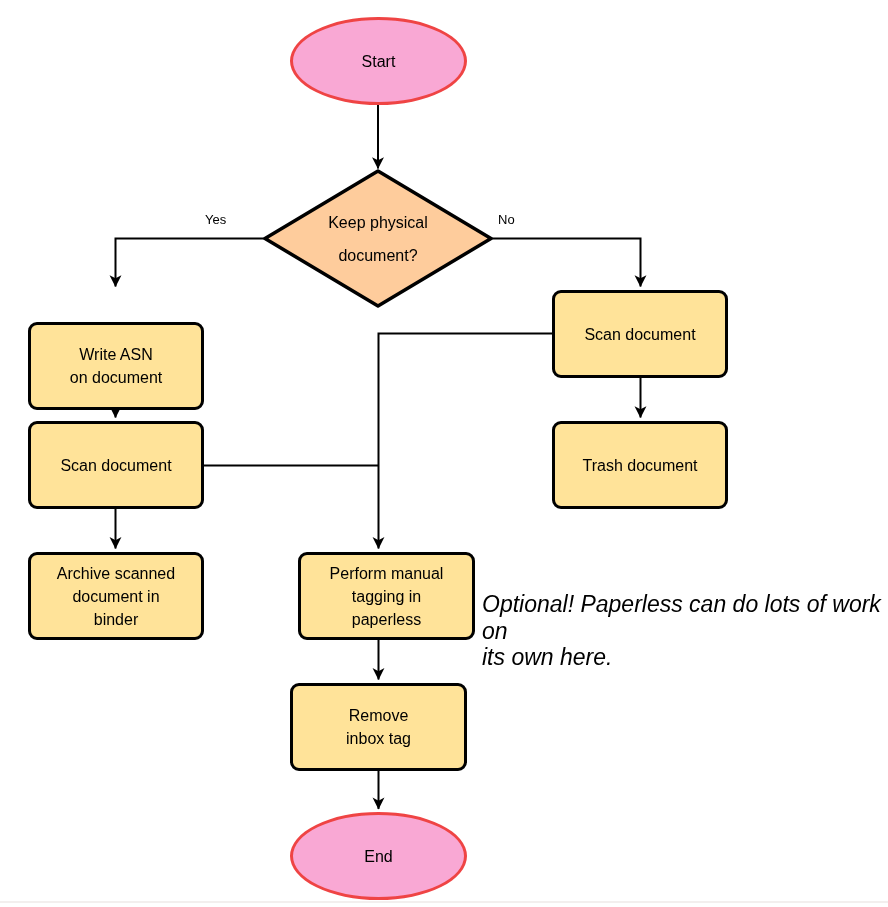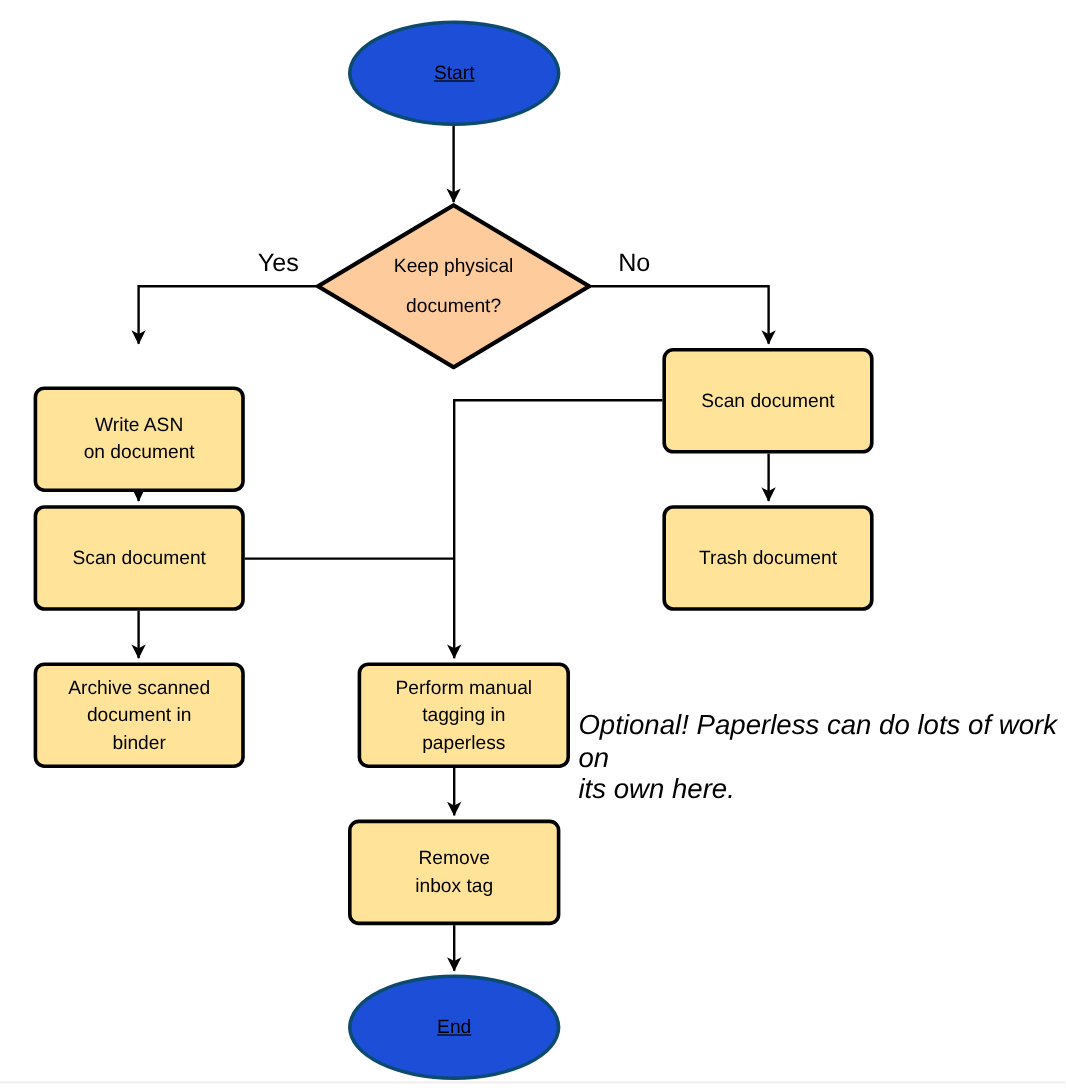--- a/index.html
+++ b/index.html
@@ -38,40 +38,39 @@
     font-size: 16px;
     line-height: 23px;
     white-space: pre-line;
   }
   .process {
     background: #ffe399;
     border: 3px solid #000000;
     border-radius: 9px;
   }
   .terminator {
-    background: #1d4ed8;
-    border: 3px solid #0c4a6e;
+    background: #f9a8d4;
+    border: 3px solid #ef4444;
     border-radius: 50%;
-    text-decoration: underline;
   }
   .decision-label {
     position: absolute;
     display: flex;
     align-items: flex-start;
     justify-content: center;
     text-align: center;
     font-size: 16px;
     line-height: 33px;
     white-space: pre-line;
   }
   .edge-label {
     position: absolute;
     width: 44px;
-    text-align: right;
-    font-size: 21px;
+    text-align: left;
+    font-size: 13px;
     line-height: 18px;
   }
   .note {
     position: absolute;
     left: 482px;
     top: 591px;
     width: 402px;
     font-size: 23px;
     font-style: italic;
     line-height: 26.5px;

